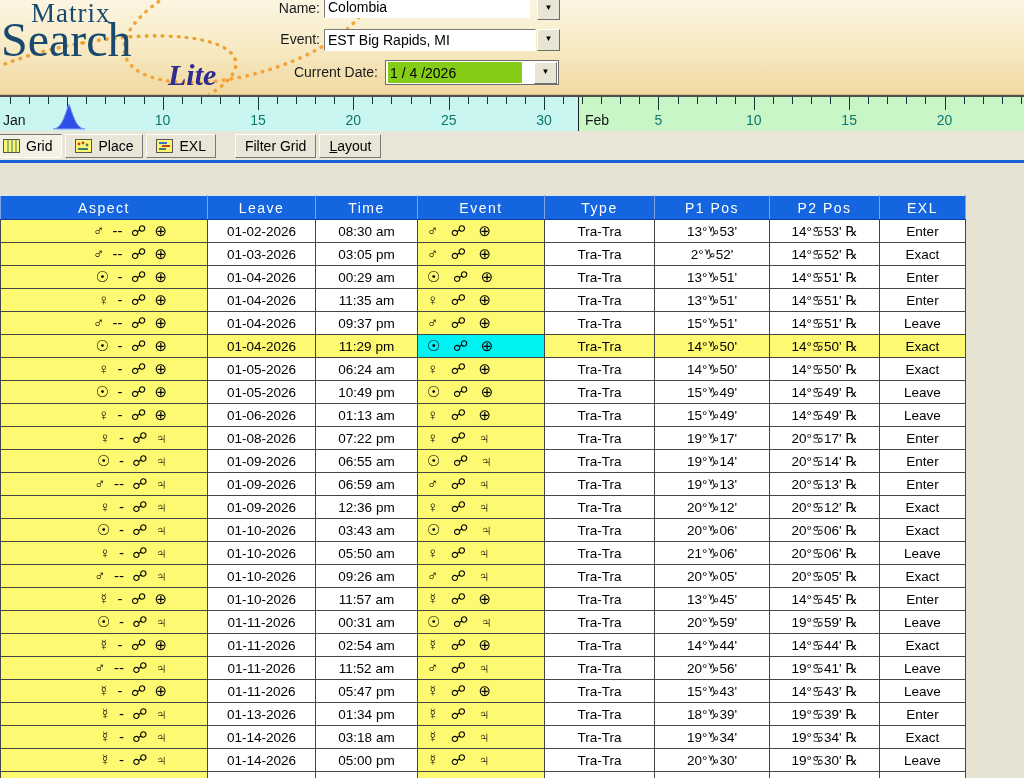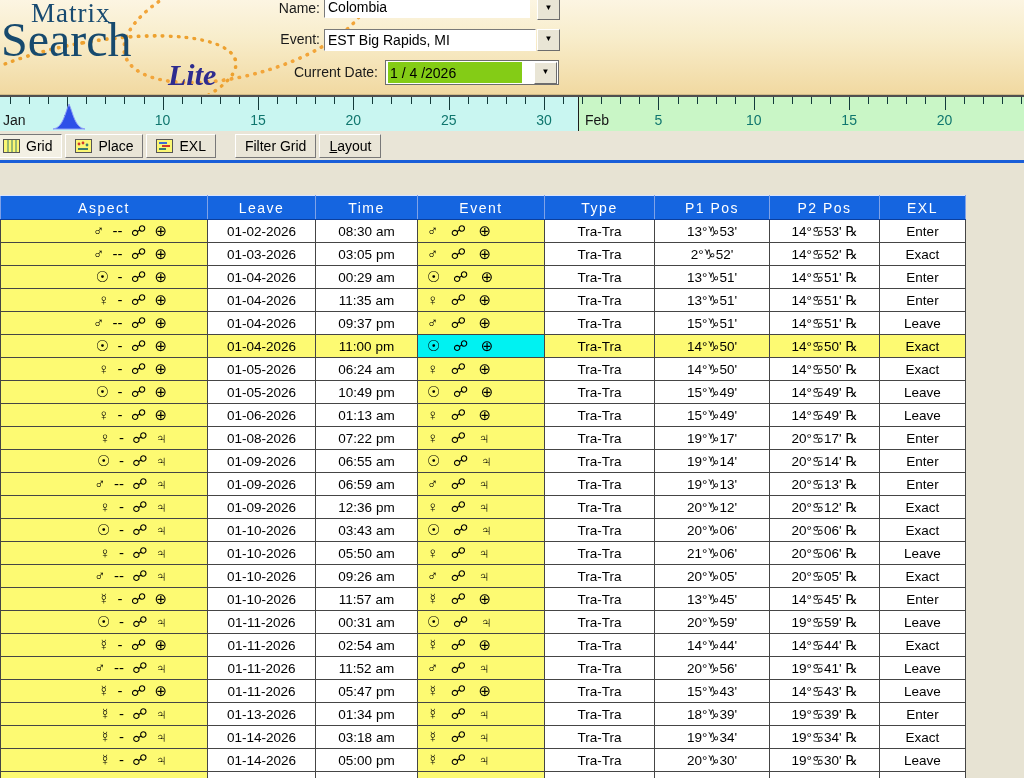--- a/index.html
+++ b/index.html
@@ -295,21 +295,21 @@
           <td class="c2">09:37 pm</td>
           <td class="c3 yellow">♂   ☍   ⊕</td>
           <td class="c4">Tra-Tra</td>
           <td class="c5">15°♑51'</td>
           <td class="c6">14°♋51' ℞</td>
           <td class="c7">Leave</td>
         </tr>
         <tr>
           <td class="c0 yellow sel-yellow">☉  -  ☍  ⊕</td>
           <td class="c1 sel-yellow">01-04-2026</td>
-          <td class="c2 sel-yellow">11:00 pm</td>
+          <td class="c2 sel-yellow">11:29 pm</td>
           <td class="c3 yellow cyan">☉   ☍   ⊕</td>
           <td class="c4 sel-yellow">Tra-Tra</td>
           <td class="c5 sel-yellow">14°♑50'</td>
           <td class="c6 sel-yellow">14°♋50' ℞</td>
           <td class="c7 sel-yellow">Exact</td>
         </tr>
         <tr>
           <td class="c0 yellow">♀  -  ☍  ⊕</td>
           <td class="c1">01-05-2026</td>
           <td class="c2">06:24 am</td>

